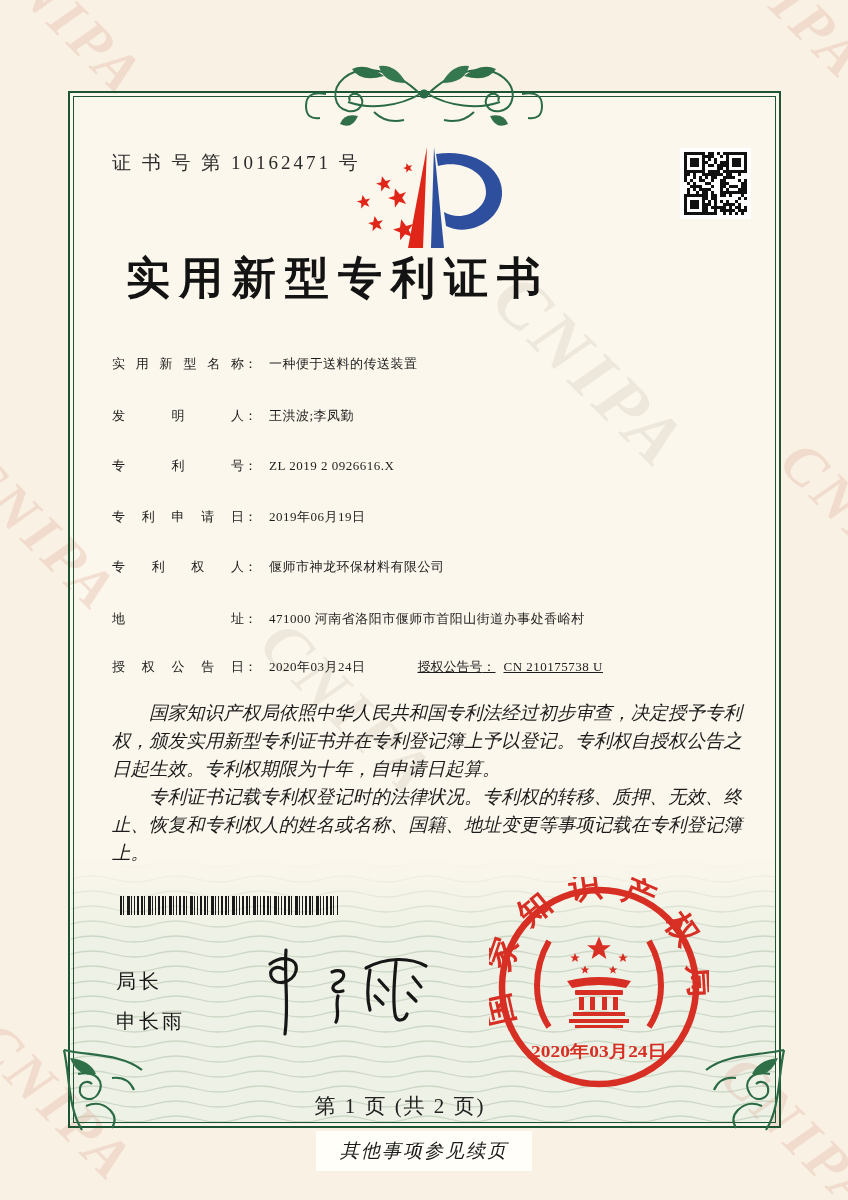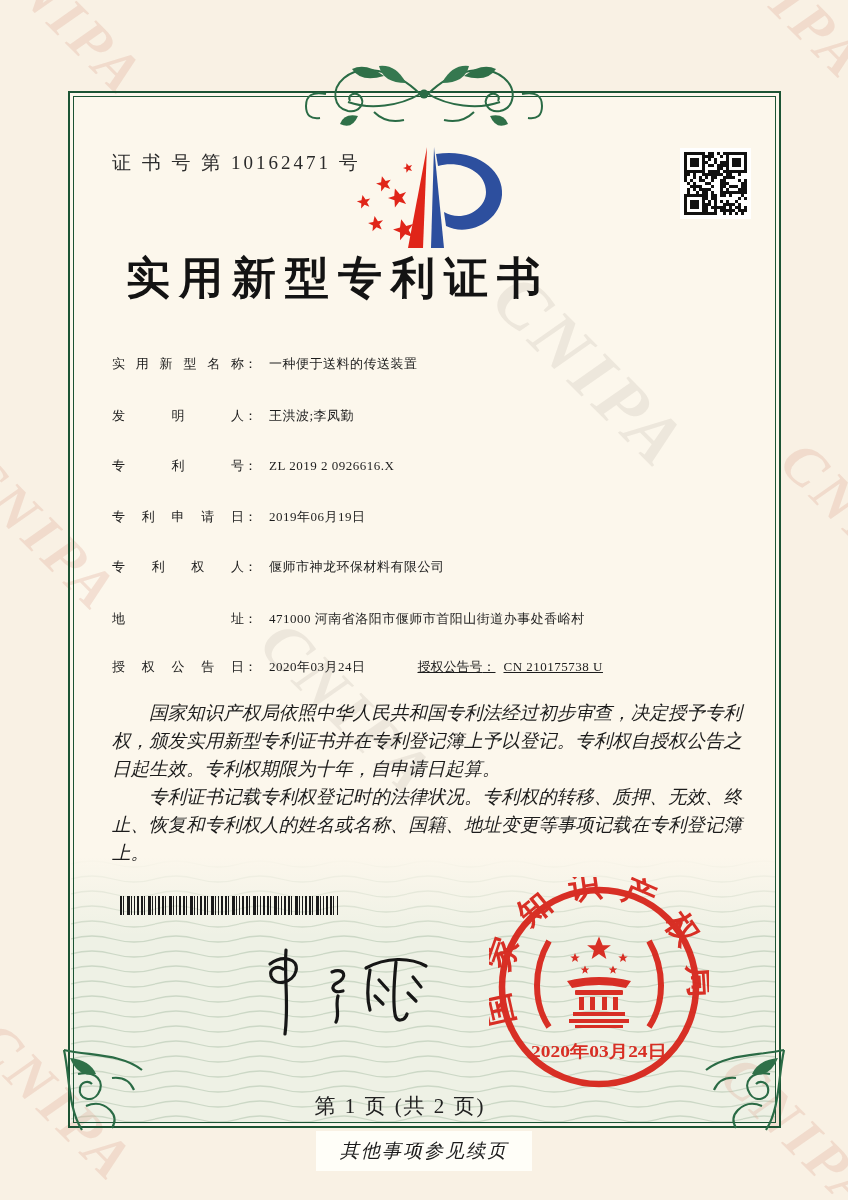--- a/index.html
+++ b/index.html
@@ -346,20 +346,24 @@
     <span class="flabel">授权公告日</span><span class="fcolon">：</span><span class="fval">2020年03月24日</span><span class="fpair2"><span>授权公告号</span><span class="fcolon">：</span><span class="fval">CN 210175738 U</span></span>
   </div>
 
   <div class="paras">
     <p>国家知识产权局依照中华人民共和国专利法经过初步审查，决定授予专利权，颁发实用新型专利证书并在专利登记簿上予以登记。专利权自授权公告之日起生效。专利权期限为十年，自申请日起算。</p>
     <p>专利证书记载专利权登记时的法律状况。专利权的转移、质押、无效、终止、恢复和专利权人的姓名或名称、国籍、地址变更等事项记载在专利登记簿上。</p>
   </div>
 
   <div class="barcode"></div>
 
+  <div class="officer">
+    <div>局长</div>
+    <div>申长雨</div>
+  </div>
 
   <svg class="signature" viewBox="0 0 195 98">
     <g fill="none" stroke="#161616" stroke-width="3.2" stroke-linecap="round">
       <path d="M38 8 C36 35 41 62 37 92"></path>
       <path d="M22 22 C34 13 51 16 48 29 C45 41 27 45 23 34 C21 27 29 23 35 27"></path>
       <path d="M84 30 C97 25 100 36 89 41 C82 44 84 52 95 49"></path>
       <path d="M90 54 C87 64 92 72 88 80"></path>
       <path d="M118 26 C138 15 162 15 178 24"></path>
       <path d="M148 20 C146 40 145 60 147 72 C148 81 157 79 159 72"></path>
       <path d="M122 28 C119 45 119 58 122 68"></path>

